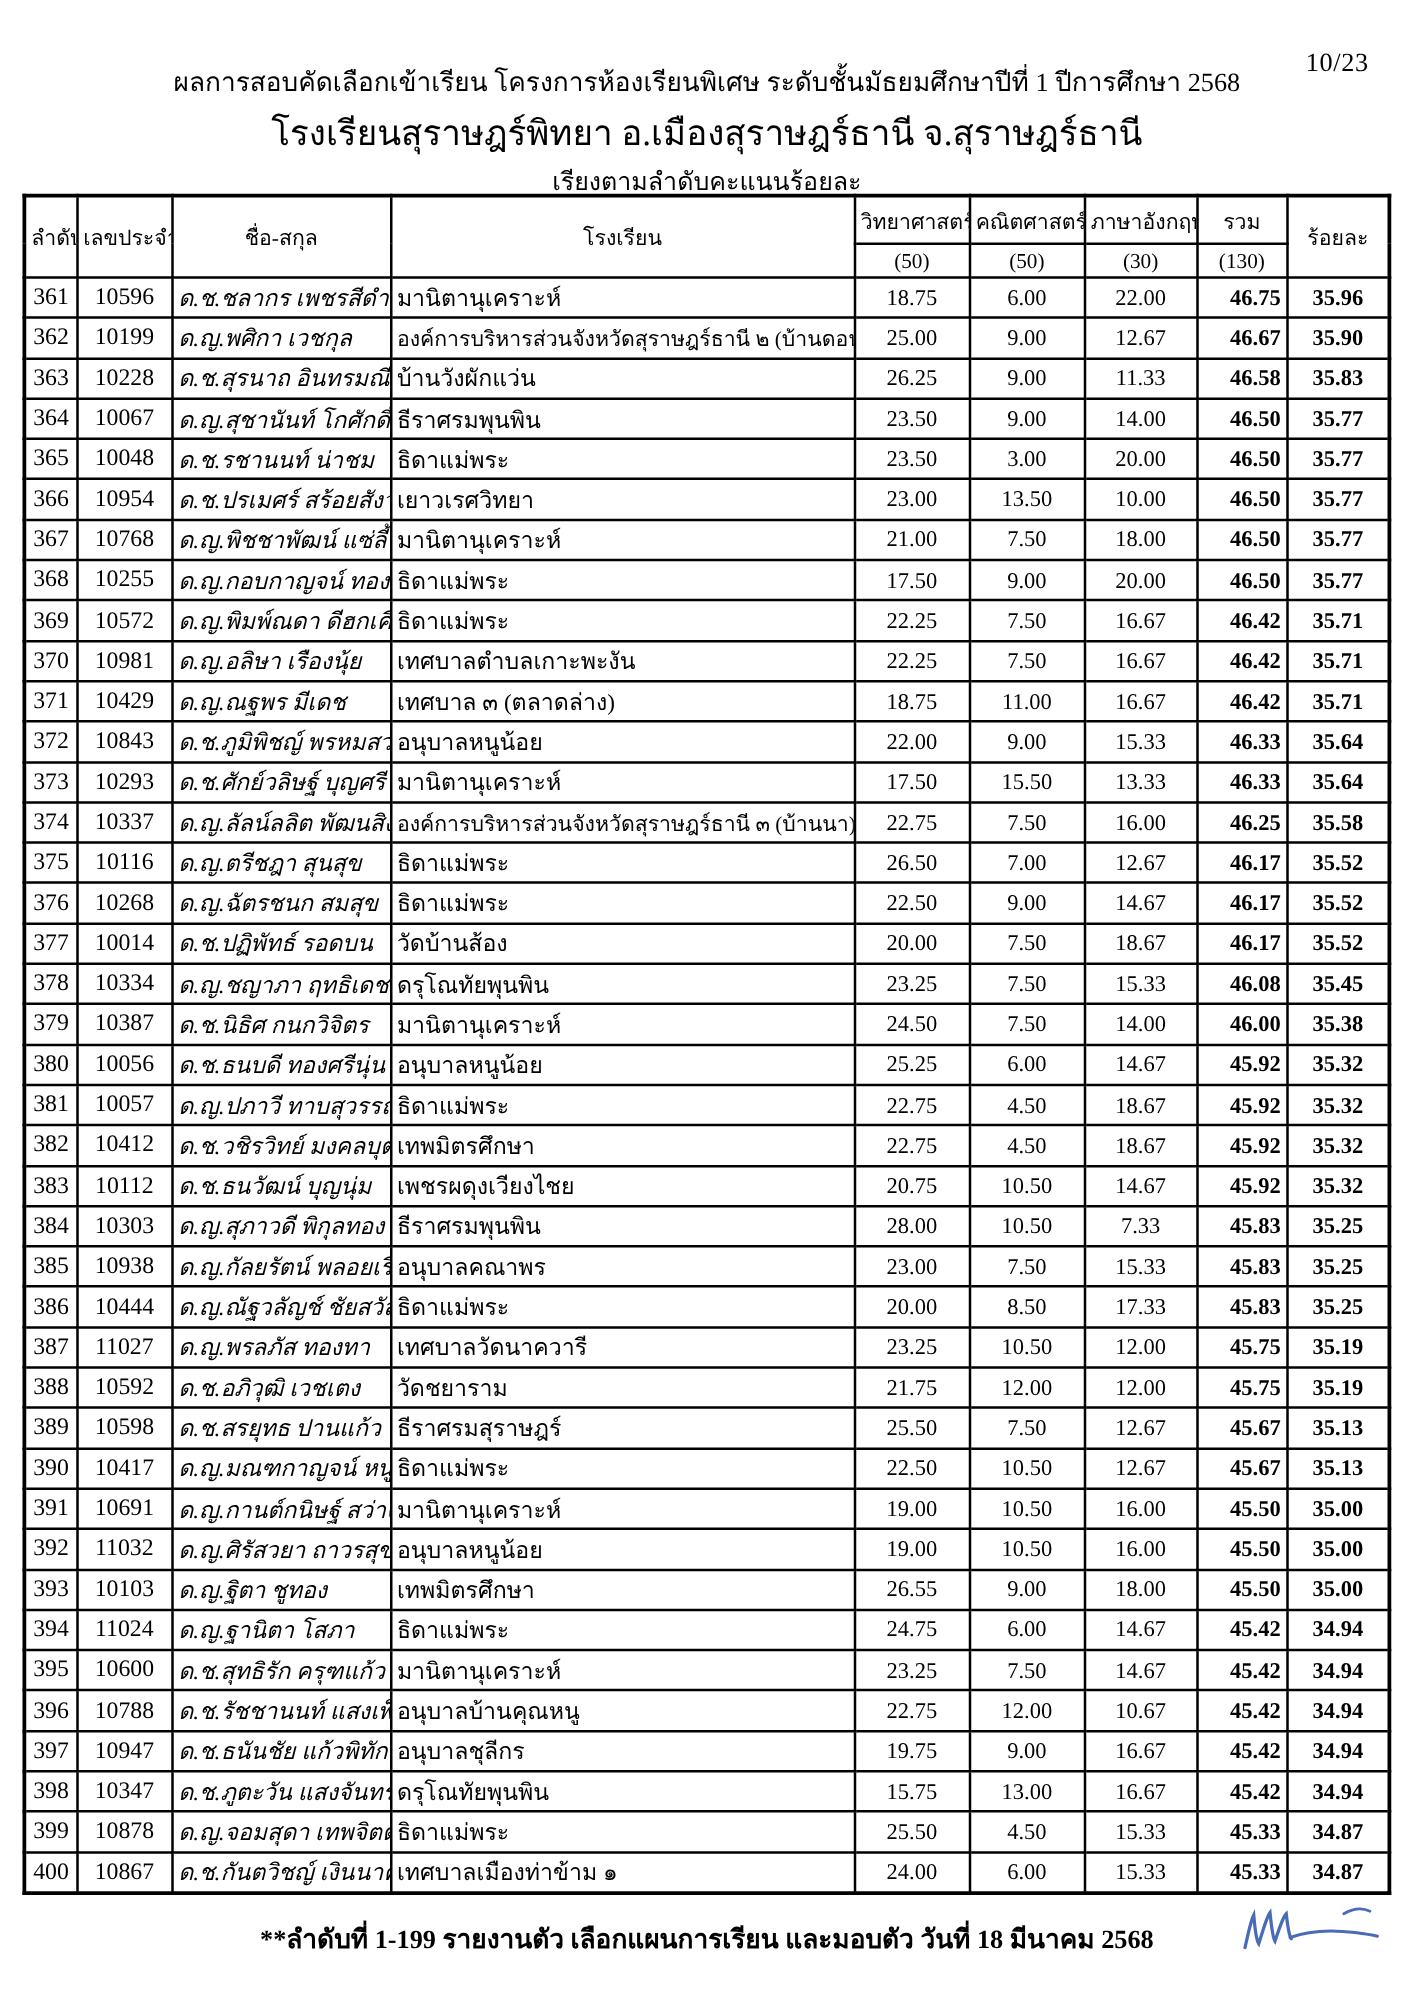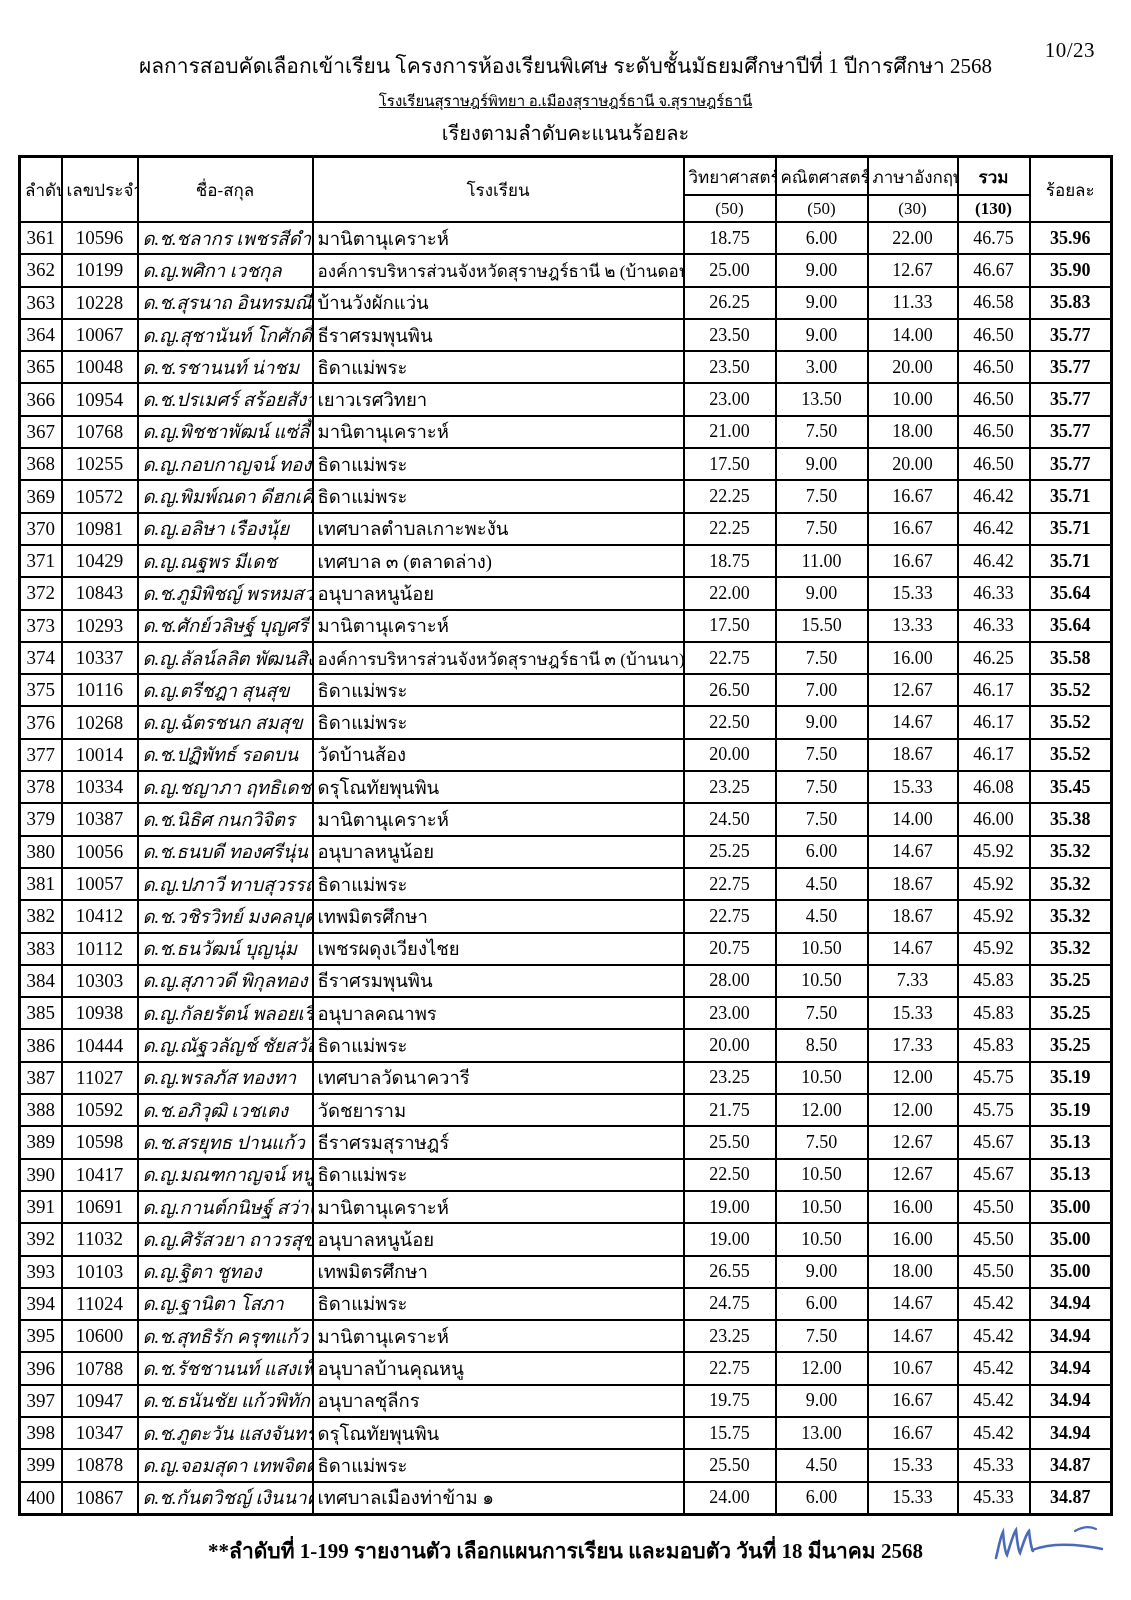--- a/index.html
+++ b/index.html
@@ -13,21 +13,21 @@
   }
   .page-number {
     position:absolute; top:38px; right:36px;
     font-size:21px; letter-spacing:0.5px;
   }
   .titles {
     position:absolute; top:56px; left:0; width:100%;
     text-align:center;
   }
   .title-line1 { font-size:21px; line-height:1.0; margin:0 0 17px 0; }
-  .title-line2 { font-size:15px; line-height:1.0; margin:0 0 14px 0;text-decoration:underline; }
+  .title-line2 { font-size:28px; line-height:1.0; margin:0 0 14px 0; }
   .title-line3 { font-size:20px; line-height:1.0; margin:0; }
 
   table.results {
     position:absolute; top:155px; left:18px;
     width:1092px;
     border-collapse:collapse;
     table-layout:fixed;
     border:3px solid #000;
     padding-left:14px;
   }
@@ -38,30 +38,30 @@
     white-space:nowrap;
   }
   thead th {
     font-weight:normal;
     font-size:17px;
     text-align:center;
     padding:2px 2px;
   }
   thead tr.h1 th { height:36px; }
   thead tr.h2 th { height:25px; font-size:17px; }
-  thead th.bold { font-weight:bold; }
+  thead th.bold { font-weight:normal; }
 
   tbody td { height:30.3px; font-size:18px; }
   td.col-rank   { text-align:center; font-size:19px; }
   td.col-id     { text-align:center; font-size:19px; }
   td.col-name   { text-align:left; font-size:18.5px; padding-left:7px;font-style:italic; }
   td.col-school { text-align:left; font-size:18.5px; padding-left:7px; }
   td.col-school.small { font-size:17px; }
   td.col-num    { text-align:center; }
-  td.col-total  { text-align:center; font-weight:normal; }
+  td.col-total  { text-align:right; font-weight:bold; }
   td.col-pct    { text-align:center; font-weight:bold; }
 
   .footer-note {
     position:absolute; top:1534px; left:0; width:100%;
     text-align:center;
     font-size:21px;
     font-weight:bold;
   }
   .signature {
     position:absolute; top:1508px; left:980px;

